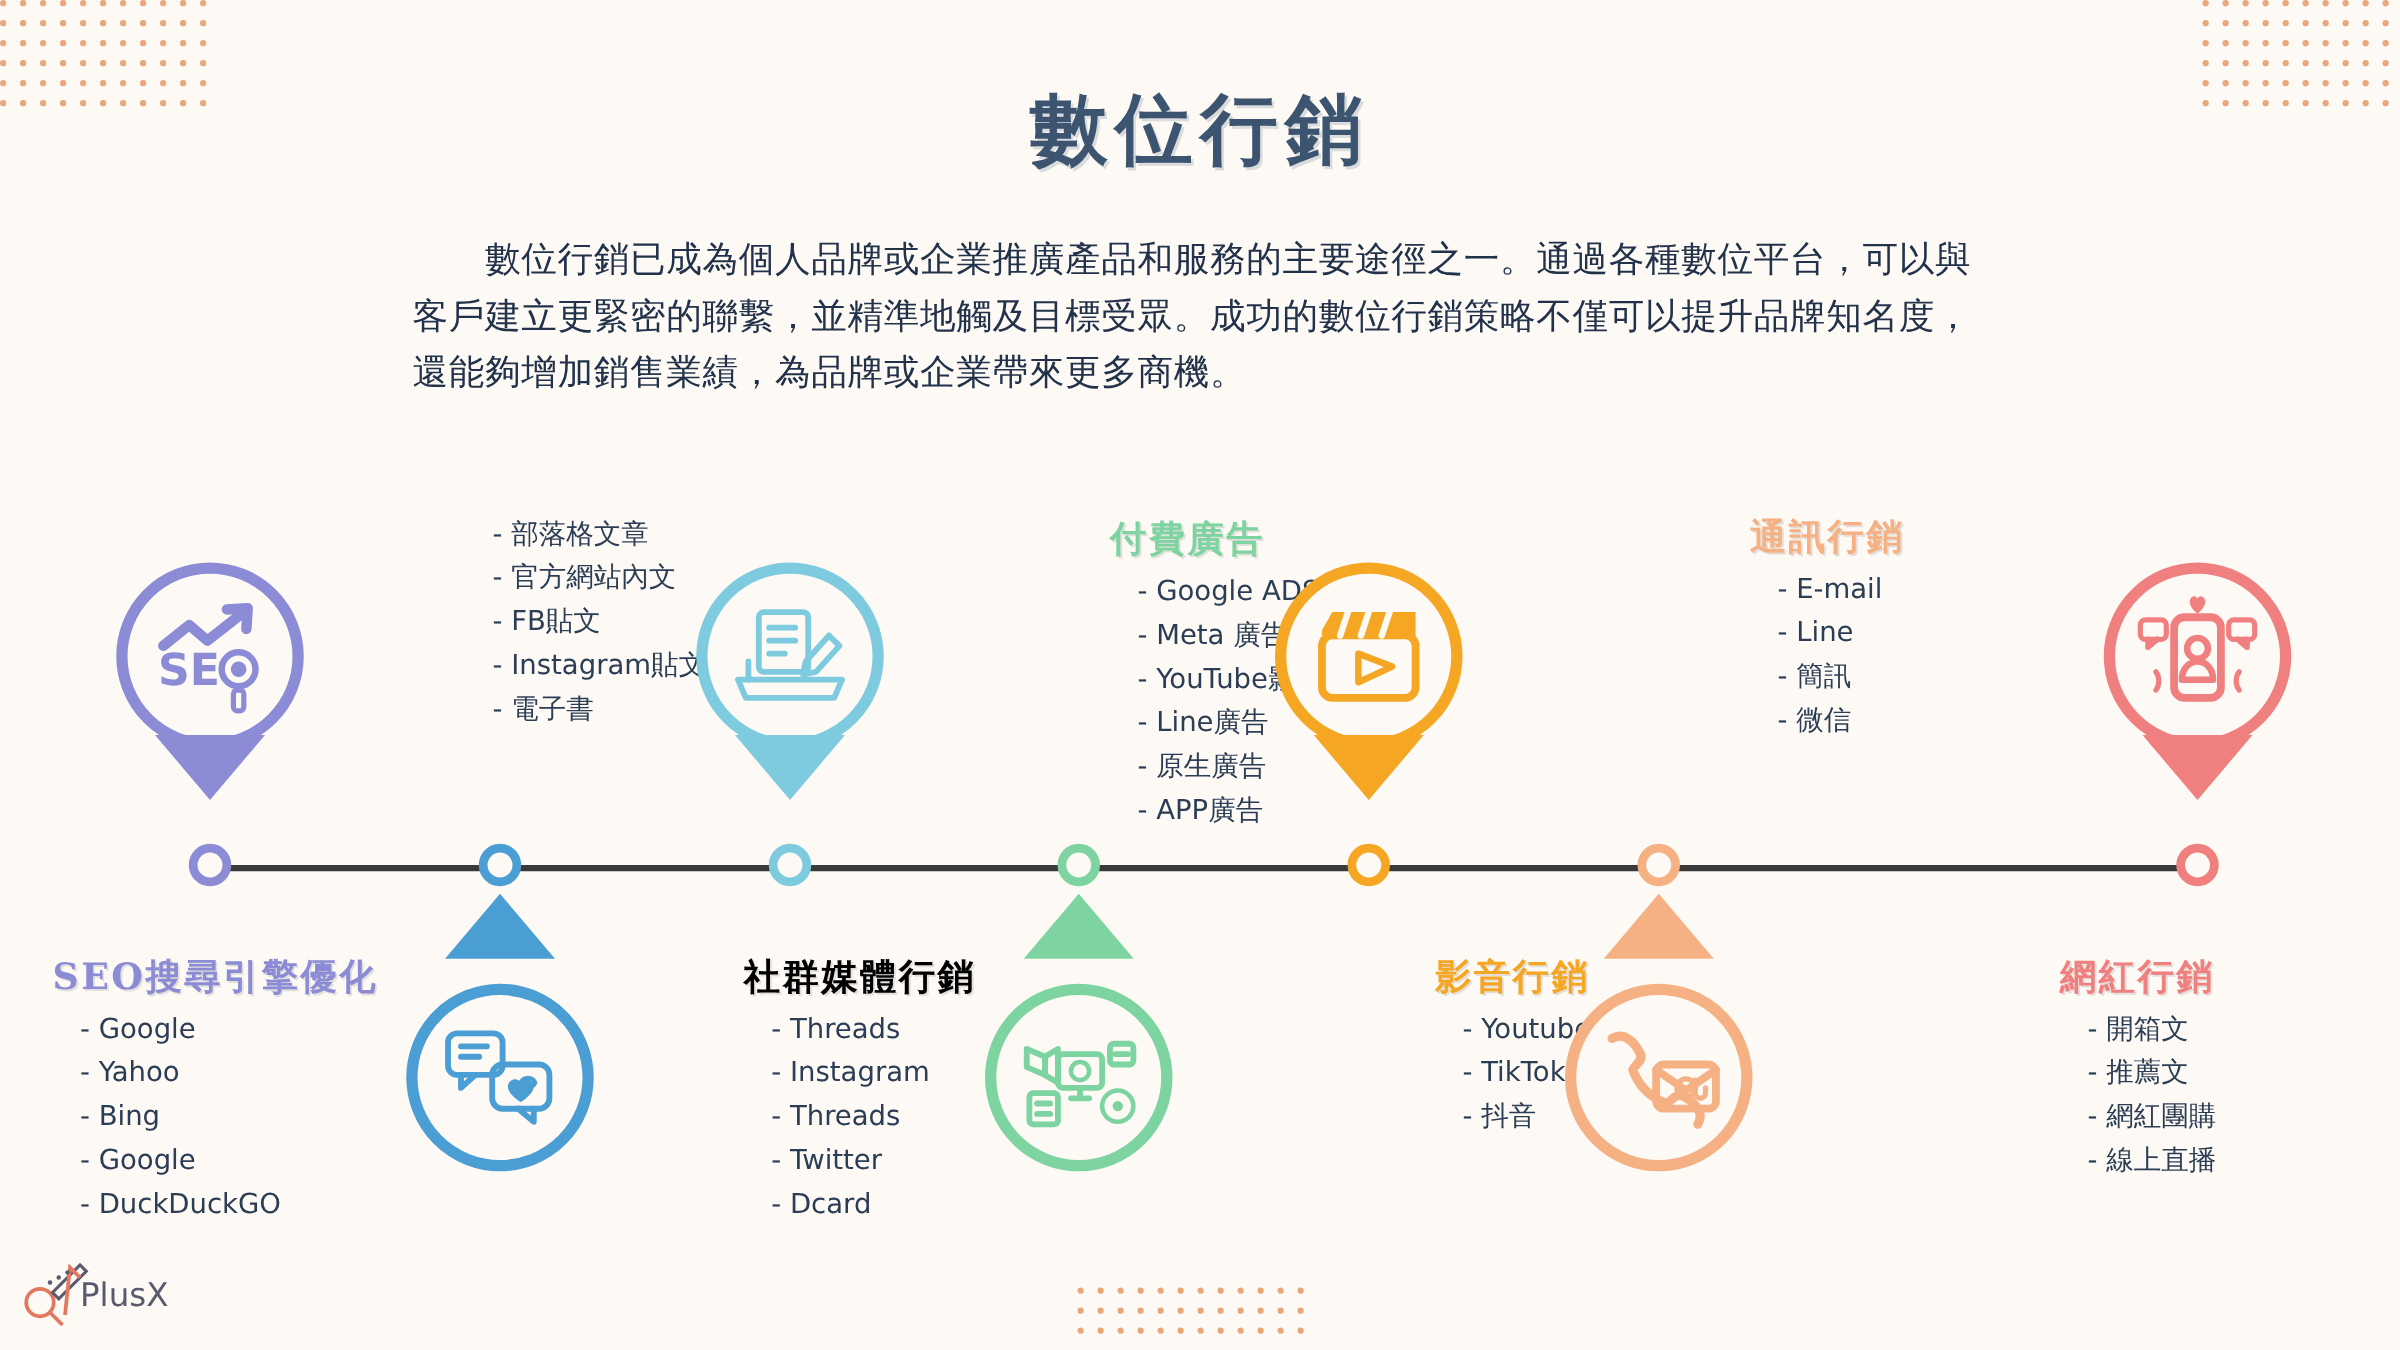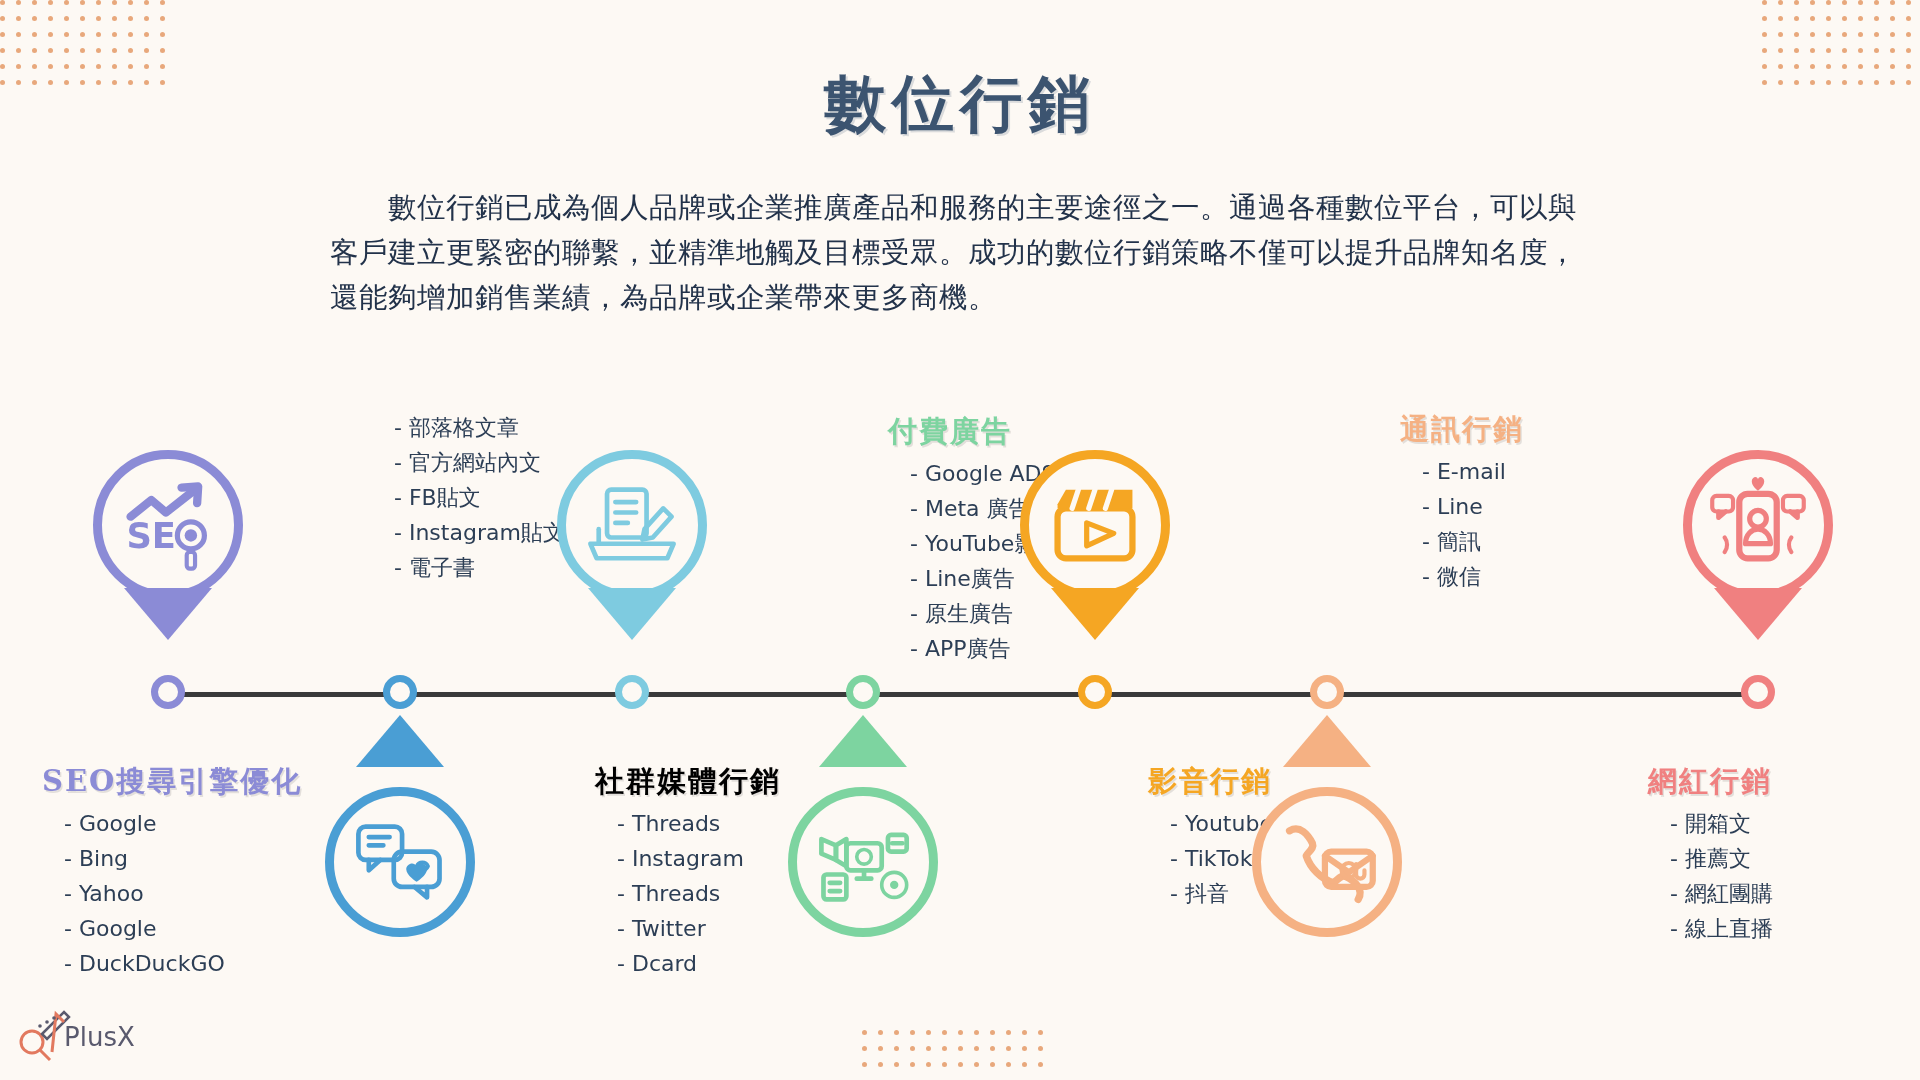--- a/index.html
+++ b/index.html
@@ -283,22 +283,22 @@
                 <circle cx="72" cy="60" r="13" stroke-width="5"></circle>
                 <circle cx="72" cy="60" r="6" fill="#8b8bd6" stroke="none"></circle>
                 <rect x="68" y="76" width="8" height="16" rx="3" stroke-width="4"></rect>
         </svg>
       </div>
     </div>
     <div class="txt" style="top: 762px; left: 42px;">
       <div class="cat-title" style="color: rgb(139, 139, 214);">SEO搜尋引擎優化</div>
       <ul class="cat-list" style="padding-left: 22px;">
         <li>Google</li>
+        <li>Yahoo</li>
         <li>Bing</li>
-        <li>Yahoo</li>
         <li>Google</li>
         <li>DuckDuckGO</li>
       </ul>
     </div>
     <div class="node-dot" style="left: 400px; border-color: rgb(74, 158, 212);"></div>
     <div class="marker" style="left: 400px; top: 735px;">
       <div class="drop" id="drop-content" style="border-color: rgb(74, 158, 212);">
         <svg width="104" height="104" viewBox="0 0 100 100" fill="none" stroke="#4a9ed4" stroke-width="4.5" stroke-linecap="round" stroke-linejoin="round">
           <rect x="10" y="16" width="42" height="32" rx="7"></rect>
                 <path d="M20 48 L20 58 L31 48"></path>

